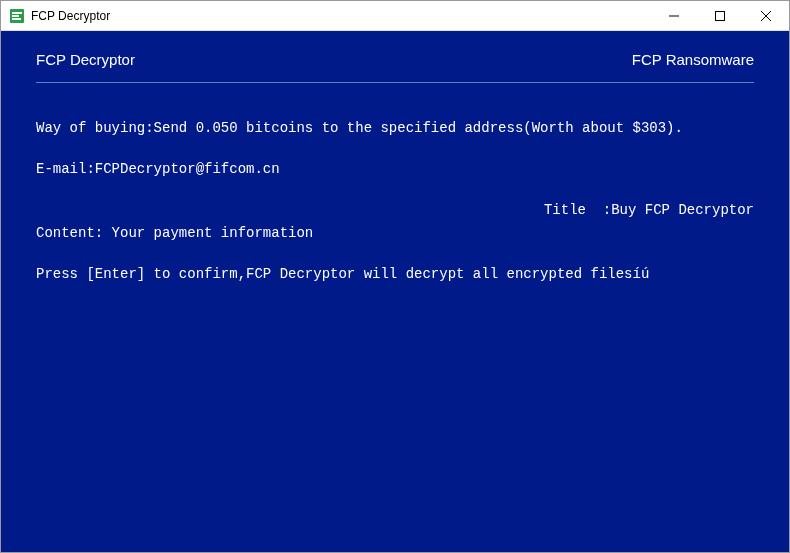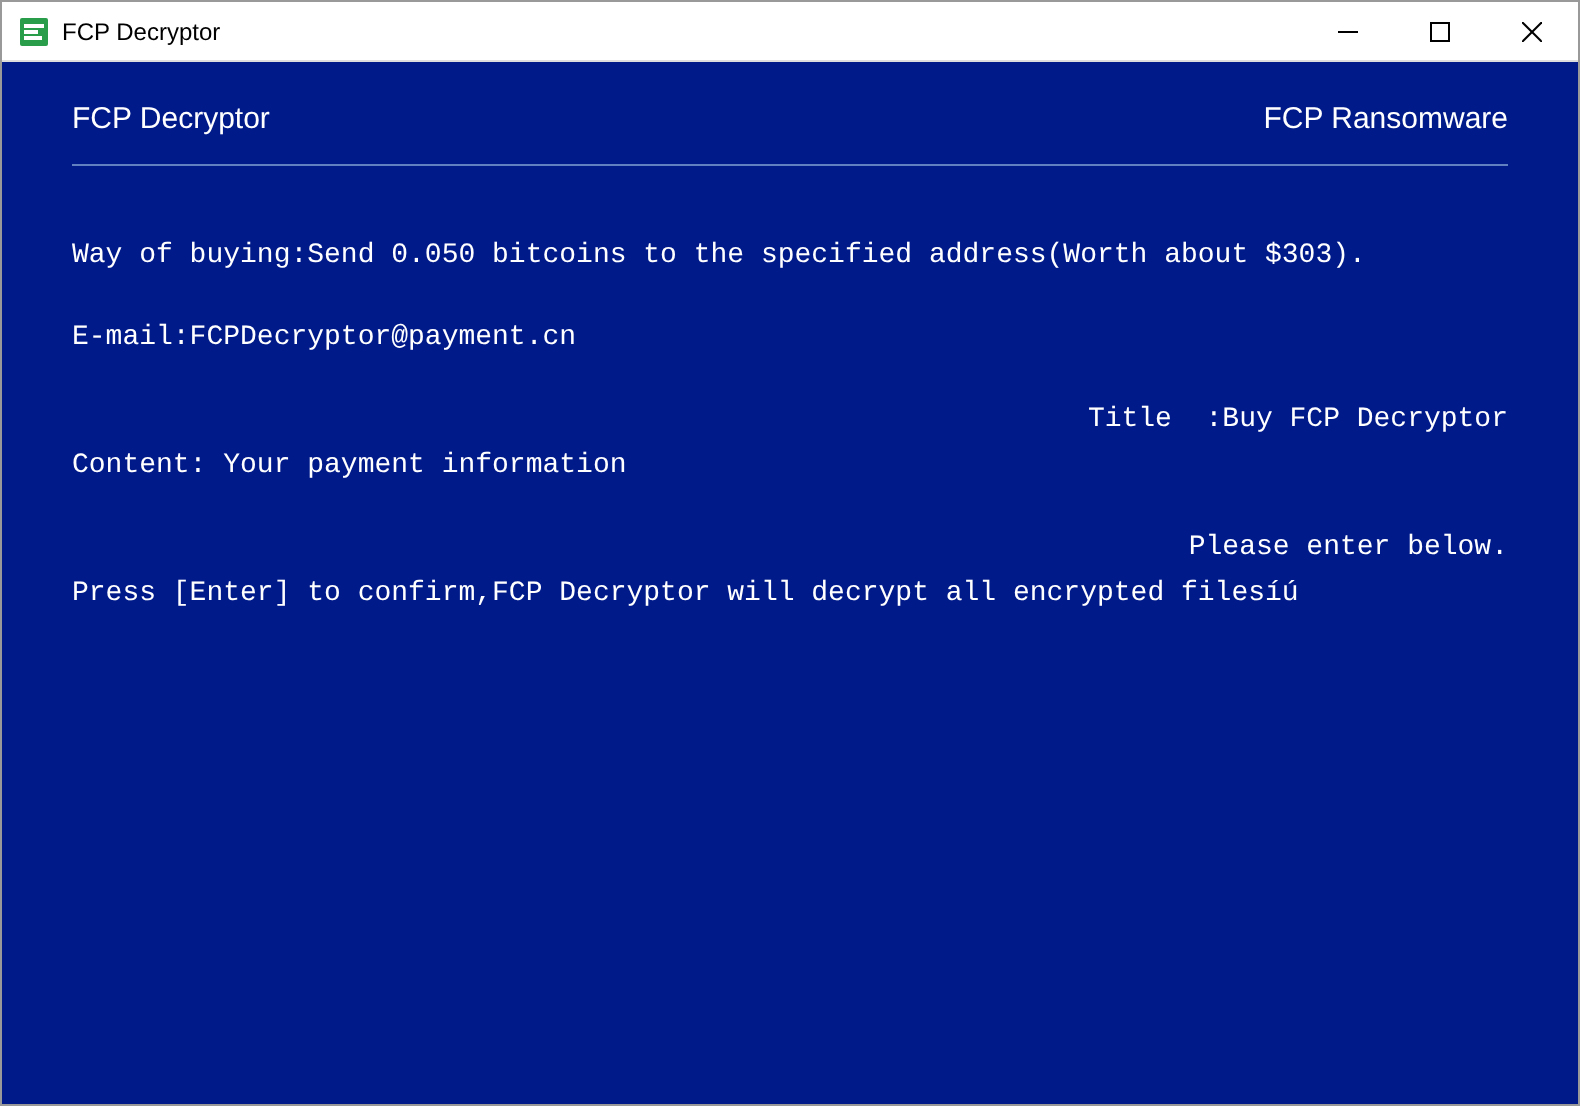--- a/index.html
+++ b/index.html
@@ -136,20 +136,19 @@
   </div>
 
   <div class="content">
     <div class="header-row">
       <span class="header-left">FCP Decryptor</span>
       <span class="header-right">FCP Ransomware</span>
     </div>
     <hr class="divider">
     <div class="body-text">
       <p>Way of buying:Send 0.050 bitcoins to the specified address(Worth about $303).</p>
-      <p>E-mail:FCPDecryptor@payment.cn</p>
+      <p>E-mail:FCPDecryptor@fifcom.cn</p>
       <p class="tight">Title  :Buy FCP Decryptor</p>
       <p>Content: Your payment information</p>
-      <p class="tight">Please enter below.</p>
       <p>Press [Enter] to confirm,FCP Decryptor will decrypt all encrypted filesíú</p>
     </div>
   </div>
 </div>
 
 </body></html>

